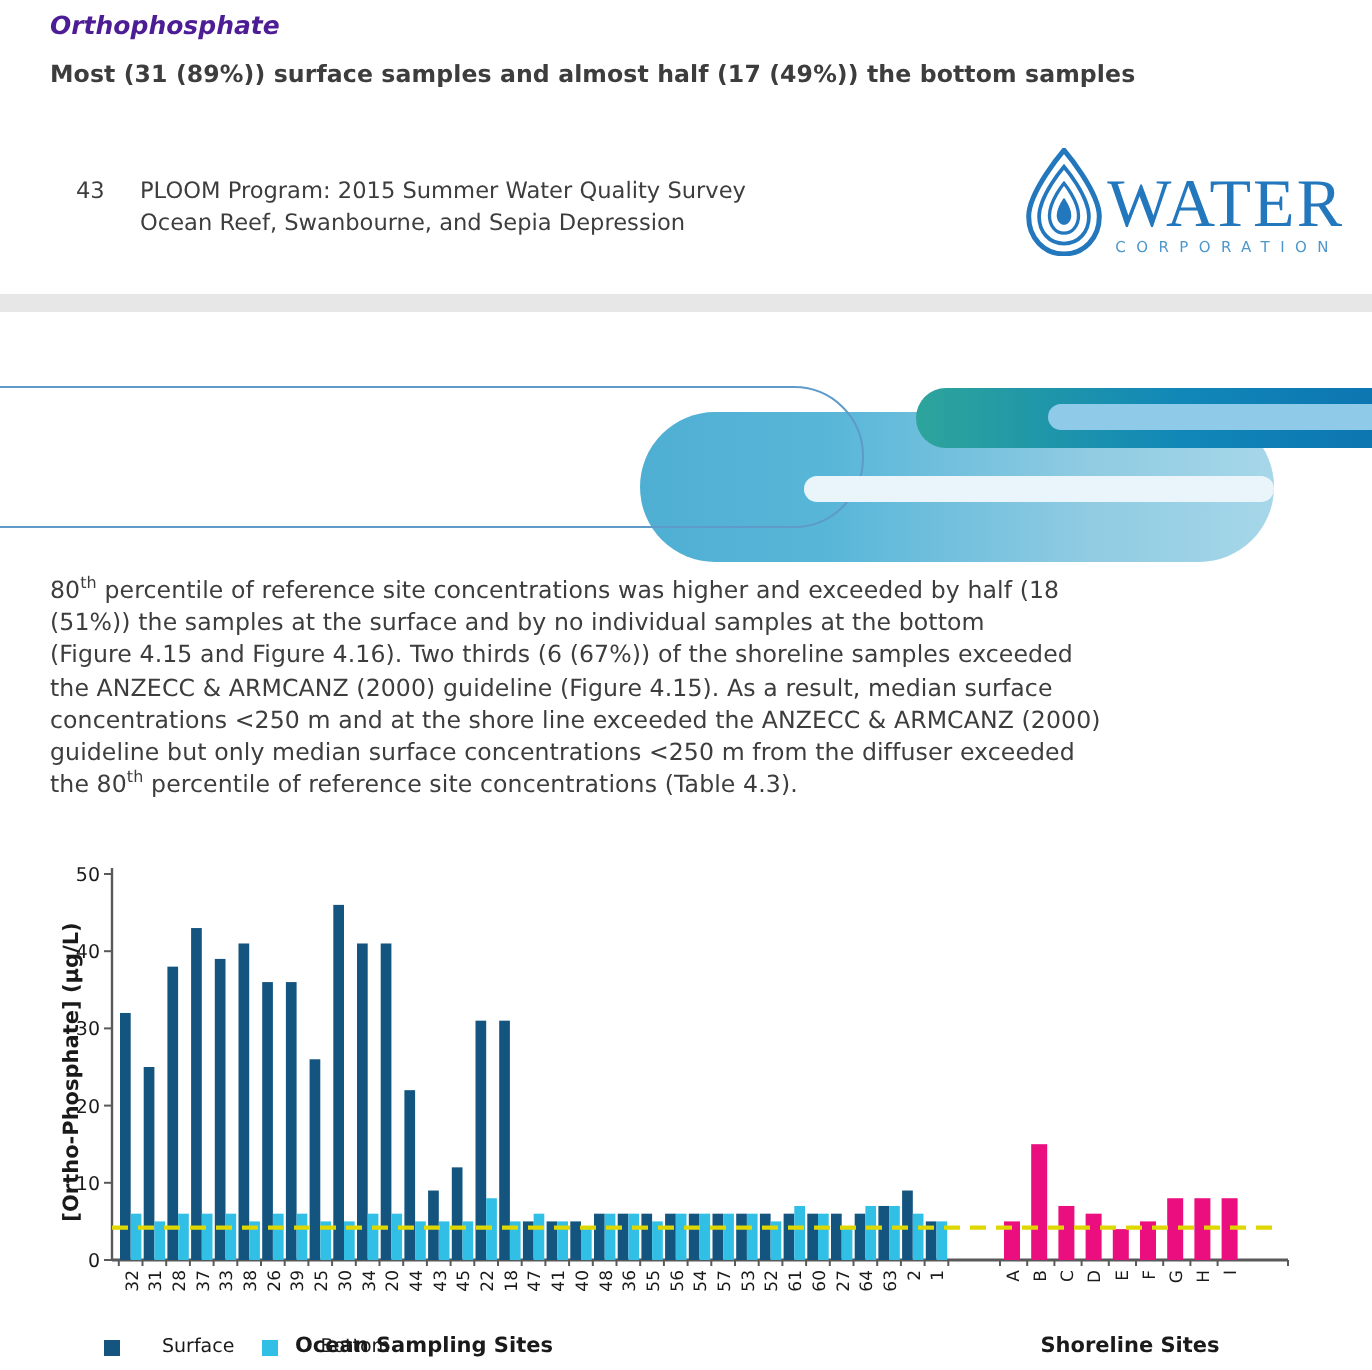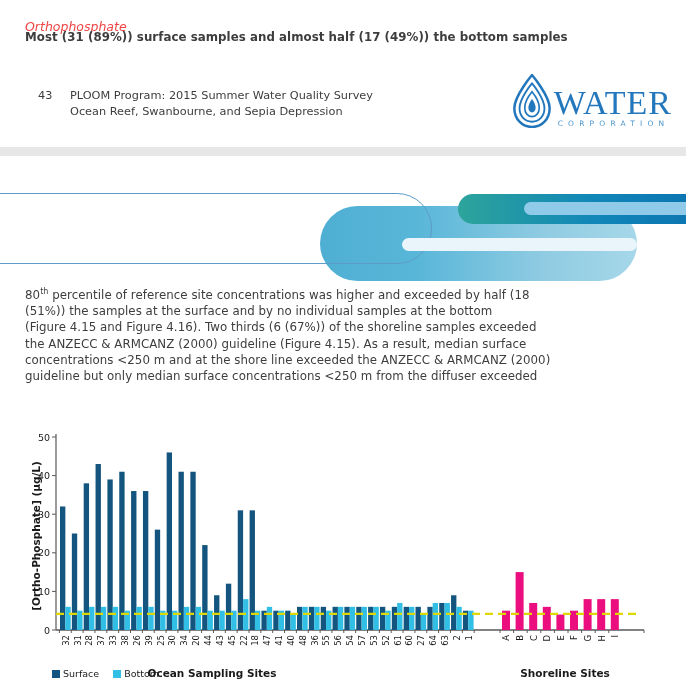--- a/index.html
+++ b/index.html
@@ -3,22 +3,22 @@
 <meta charset="utf-8">
 <style>
   html,body{margin:0;padding:0;}
   body{
     width:686px;height:685px;position:relative;overflow:hidden;
     background:#ffffff;
     font-family:"DejaVu Sans","Liberation Sans",sans-serif;
     color:#3d3d3d;
   }
   .heading{
-    position:absolute;top:19px;left:25px;margin:0;
-    font-size:12.5px;font-weight:normal;font-style:italic;color:#ef4444;
+    position:absolute;top:5px;left:25px;margin:0;
+    font-size:12.5px;font-weight:bold;font-style:italic;color:#4c1d95;
   }
   .para{position:absolute;left:25px;font-size:11.8px;line-height:16.2px;color:#3d3d3d;letter-spacing:0.05px;}
   .p1{top:29px;font-weight:bold;}
   .p2{top:287px;}
   .sup{font-size:8px;vertical-align:super;line-height:0;}
   .footer{position:absolute;top:88px;left:38px;display:flex;gap:16px;font-size:11.3px;line-height:15.5px;color:#3d3d3d;}
   .pagenum{min-width:16px;}
   
   .logo{position:absolute;top:74px;right:14px;display:flex;align-items:flex-end;}
   .logo-text{margin-left:1px;}
@@ -37,21 +37,21 @@
   .deco-tealstripe{position:absolute;left:524px;top:16px;width:174px;height:13px;border-radius:7px 0 0 7px;background:#8FCBE8;}
   
   .chart{position:absolute;top:432px;left:0;width:686px;height:253px;}
   .chart svg{position:absolute;left:16px;top:0;}
   .ylab{
     position:absolute;left:30px;top:206px;width:204px;
     transform:rotate(-90deg);transform-origin:0 0;
     font-size:10.5px;font-weight:bold;text-align:center;color:#1a1a1a;
   }
   .legend{position:absolute;left:52px;top:236px;display:flex;gap:14px;font-size:9.5px;color:#1a1a1a;align-items:center;}
-  .li{display:flex;align-items:center;gap:3px;text-align:right;}
+  .li{display:flex;align-items:center;gap:21px;text-align:right;}
   .sw{display:inline-block;width:8px;height:8px;}
   .gtitle{position:absolute;top:235px;width:200px;text-align:center;font-size:10.5px;font-weight:bold;color:#1a1a1a;}
   .gt-ocean{left:112px;}
   .gt-shore{left:465px;}
 </style>
 </head>
 <body>
 
 <h1 class="heading">Orthophosphate</h1>
 
@@ -90,20 +90,21 @@
   <div class="deco-tealstripe"></div>
 </div>
 
 <div class="para p2">
   <div><span>80</span><span class="sup">th</span><span> percentile of reference site concentrations was higher and exceeded by half (18</span></div>
   <div>(51%)) the samples at the surface and by no individual samples at the bottom</div>
   <div>(Figure 4.15 and Figure 4.16).  Two thirds (6 (67%)) of the shoreline samples exceeded</div>
   <div>the ANZECC &amp; ARMCANZ (2000) guideline (Figure 4.15).  As a result, median surface</div>
   <div>concentrations &lt;250 m and at the shore line exceeded the ANZECC &amp; ARMCANZ (2000)</div>
   <div>guideline but only median surface concentrations &lt;250 m from the diffuser exceeded</div>
+  <div><span>the 80</span><span class="sup">th</span><span> percentile of reference site concentrations (Table 4.3).</span></div>
 </div>
 
 <div class="chart">
   <svg id="chart-svg" width="660" height="232">
       <line x1="40" y1="2" x2="40" y2="198" stroke="#595959" stroke-width="1.2"></line>
       <line x1="40" y1="198" x2="628" y2="198" stroke="#595959" stroke-width="1.5"></line>
       <line x1="36" y1="198" x2="40" y2="198" stroke="#595959" stroke-width="1"></line>
       <text x="34" y="201.5" text-anchor="end" font-size="9.5" fill="#1a1a1a">0</text>
       <line x1="36" y1="159.4" x2="40" y2="159.4" stroke="#595959" stroke-width="1"></line>
       <text x="34" y="162.9" text-anchor="end" font-size="9.5" fill="#1a1a1a">10</text>

